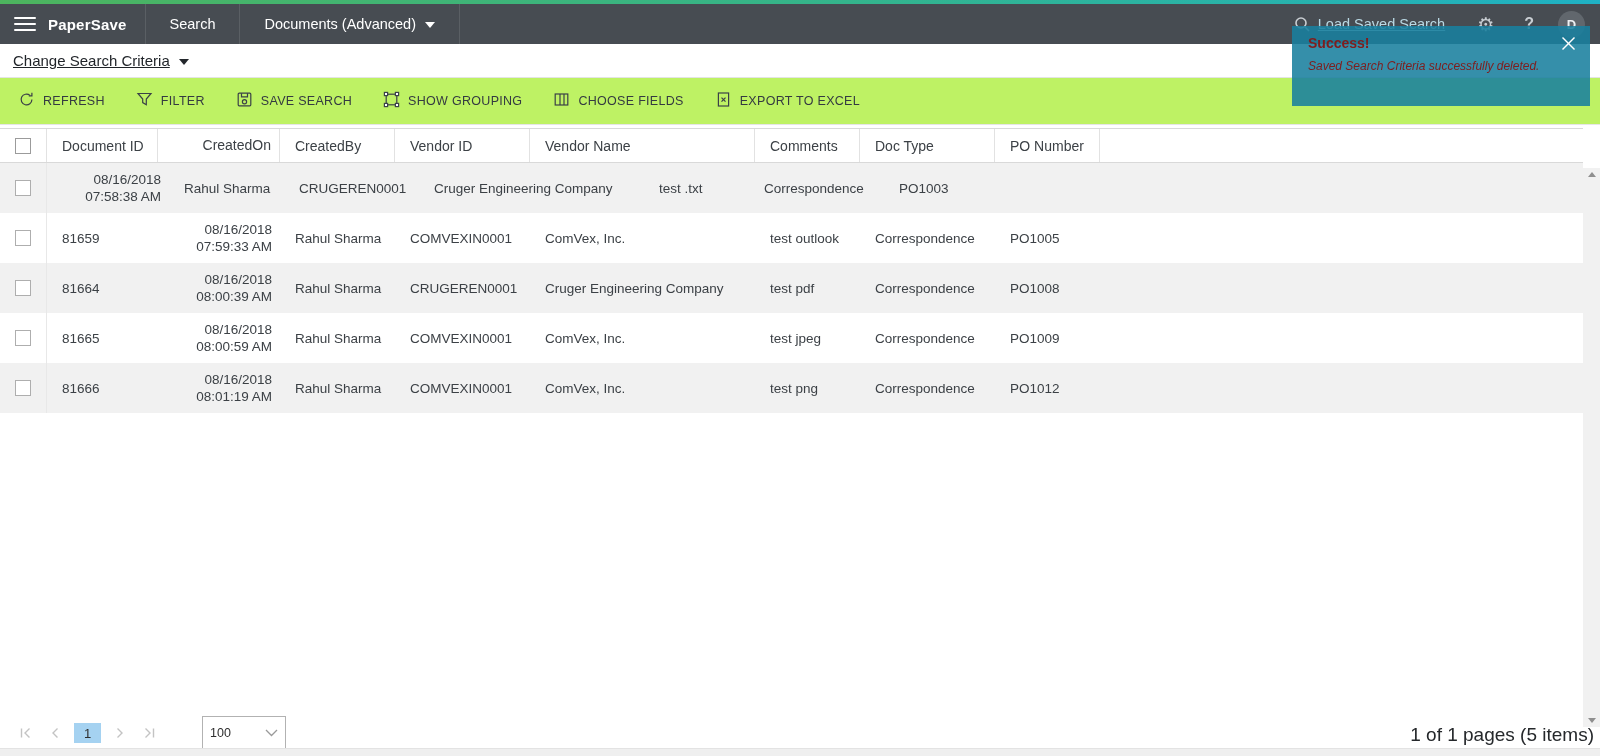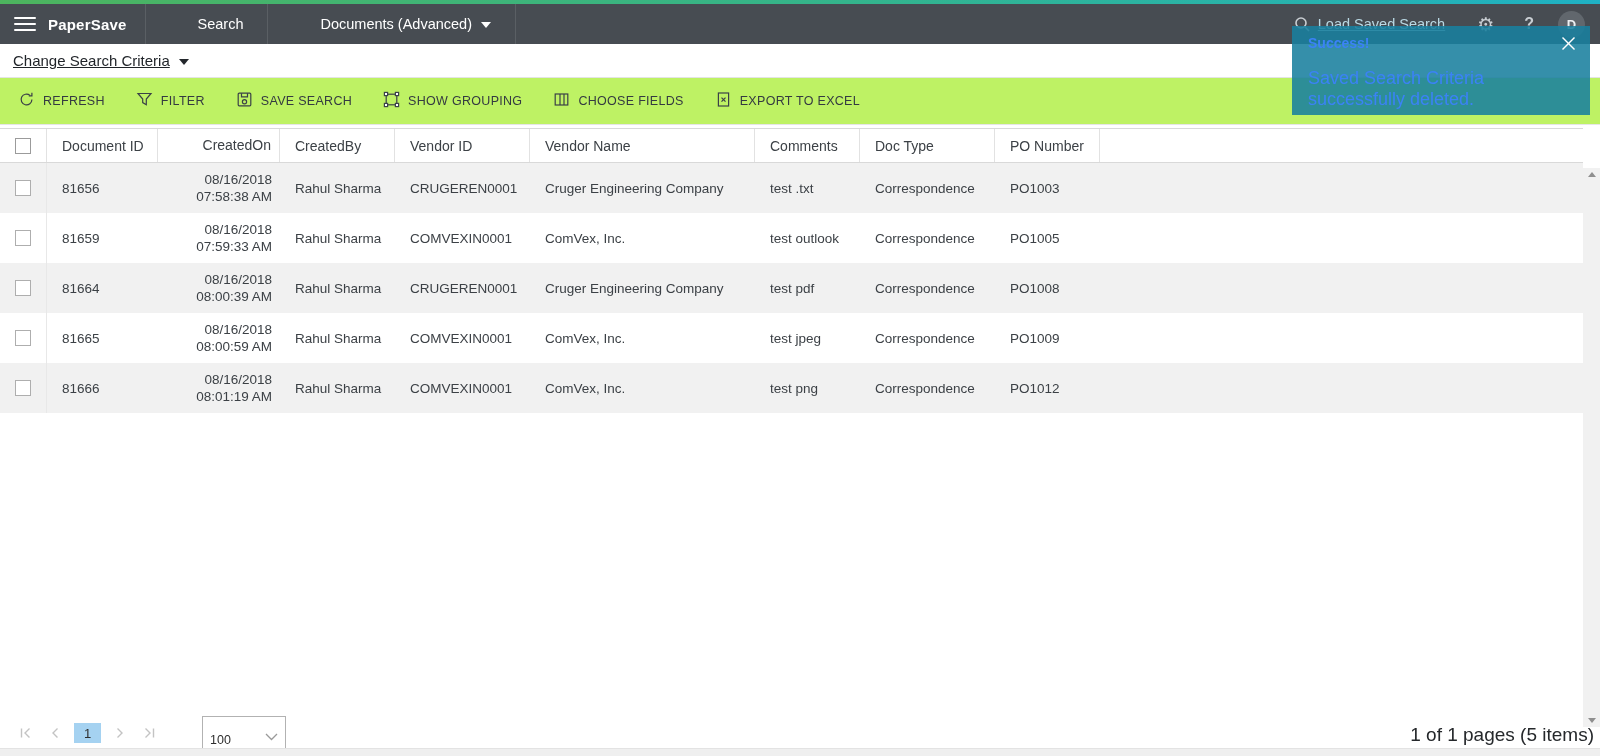--- a/index.html
+++ b/index.html
@@ -7,21 +7,21 @@
   body { font-family:"Liberation Sans", sans-serif; background:#fff; position:relative; overflow:hidden; color:#3c4147; }
   .screen { position:absolute; inset:0; }
 
   
   .topline { position:absolute; top:0; left:0; width:1600px; height:4px;
              background:linear-gradient(90deg,#4db45e 0%,#33b48e 55%,#1fb1c4 100%); }
 
   
   .navbar { position:absolute; top:4px; left:0; width:1600px; height:40px; background:#474c52;
             display:flex; align-items:stretch; color:#fff; }
-  .nav-left { display:flex; align-items:stretch;gap:28px; }
+  .nav-left { display:flex; align-items:stretch; }
   .nav-cell { display:flex; align-items:center; border-right:1px solid #5a5f64; }
   .brand-cell { padding:0 18px 0 14px; gap:12px; }
   .hamburger { display:inline-flex; flex-direction:column; gap:4px; width:22px; }
   .hamburger i { display:block; height:2px; background:#fff; border-radius:1px; }
   .brand-text { font-size:15px; font-weight:bold; letter-spacing:.2px; }
   .nav-item { padding:17px 24px; font-size:14.5px; gap:9px; cursor:pointer; }
   .tri-down-w { width:0; height:0; border-left:5px solid transparent; border-right:5px solid transparent; border-top:6px solid #fff; margin-top:2px; }
   .nav-right { position:absolute; right:0; top:0; height:40px; display:flex; align-items:center; padding-right:15px; }
   .nav-search-icon { margin-right:7px; display:flex; }
   .nav-link { color:#b9d8e3; font-size:14.5px; text-decoration:underline; }
@@ -59,39 +59,39 @@
   .checkbox { width:16px; height:16px; background:#fff; border:1px solid #9b9b9b; display:inline-block; }
   .grid-row .checkbox { border-color:#aeaeae; }
 
   
   .pager { position:absolute; left:10px; top:718px; height:30px; display:flex; align-items:center; }
   .pg-btn { display:flex; align-items:center; justify-content:center; width:30px; height:22px; cursor:pointer; }
   .pg-btn svg { stroke:#c3c3c3; stroke-width:1.4; fill:none; }
   .pg-current { width:27px; height:20px; background:#a5d2f1; color:#2e2e2e; font-size:13px;
                 display:flex; align-items:center; justify-content:center; margin:0 4px; cursor:pointer; }
   .page-size { margin-left:37px; width:84px; height:19px; border:1px solid #b2b2b2; background:#fff;
-               display:flex; justify-content:space-between; padding:16px 7px; cursor:pointer; }
+               display:flex; align-items:center; justify-content:space-between; padding:16px 7px; cursor:pointer; }
   .page-size span { font-size:12.5px; color:#2e2e2e; }
   .page-size svg { stroke:#9a9a9a; stroke-width:1.3; fill:none; }
   .status { position:absolute; right:6px; top:724px; font-size:19px; color:#25282b; }
 
   .footer-strip { position:absolute; left:0; bottom:0; width:1600px; height:8px; background:#efefef; border-top:1px solid #e3e3e3; }
 
   
   .vscrollbar { position:absolute; right:0; top:168px; width:17px; height:559px; background:#f1f1f1;
                 display:flex; flex-direction:column; justify-content:space-between; align-items:center; padding:4px 0; }
   .sb-arrow { width:0; height:0; border-left:4px solid transparent; border-right:4px solid transparent; }
   .sb-up { border-bottom:5px solid #8f8f8f; }
   .sb-down { border-top:5px solid #8f8f8f; }
 
   
-  .toast { position:absolute; left:1292px; top:26px; width:298px; height:89px;
-           background:rgba(25,128,158,0.88); color:#3b82f6; padding:9px 16px 12px 16px; z-index:10; }
+  .toast { position:absolute; left:1292px; top:26px; width:298px; height:80px;
+           background:rgba(25,128,158,0.88); color:#7f1d1d; padding:9px 16px 12px 16px; z-index:10; }
   .toast-title { font-size:14px; font-weight:bold; }
-  .toast-msg { margin-top:17px; font-size:18px; line-height:21px; max-width:250px; }
+  .toast-msg { margin-top:5px; font-size:12px; line-height:21px; max-width:250px;font-style:italic; }
   .toast-close { position:absolute; top:9px; right:13px; cursor:pointer; display:flex; }
   .toast-close svg { stroke:#fff; stroke-width:1.4; }
 </style>
 </head>
 <body>
 
 <div class="screen">
   <div class="topline"></div>
 
   <header class="navbar">
@@ -193,21 +193,20 @@
       <div class="gh-cell w-comments">Comments</div>
       <div class="gh-cell w-doctype">Doc Type</div>
       <div class="gh-cell w-ponum">PO Number</div>
       <div class="gh-cell filler"></div>
     </div>
 
     <div class="grid-row alt">
       <div class="gr-cell w-sel sel-cell">
           <span class="checkbox"></span>
         </div>
-      <div class="gr-cell w-docid">81656</div>
       <div class="gr-cell w-createdon cell-right">
           <span>08/16/2018</span>
           <span>07:58:38 AM</span>
         </div>
       <div class="gr-cell w-createdby">Rahul Sharma</div>
       <div class="gr-cell w-vendorid">CRUGEREN0001</div>
       <div class="gr-cell w-vendorname">Cruger Engineering Company</div>
       <div class="gr-cell w-comments">test .txt</div>
       <div class="gr-cell w-doctype">Correspondence</div>
       <div class="gr-cell w-ponum">PO1003</div>

